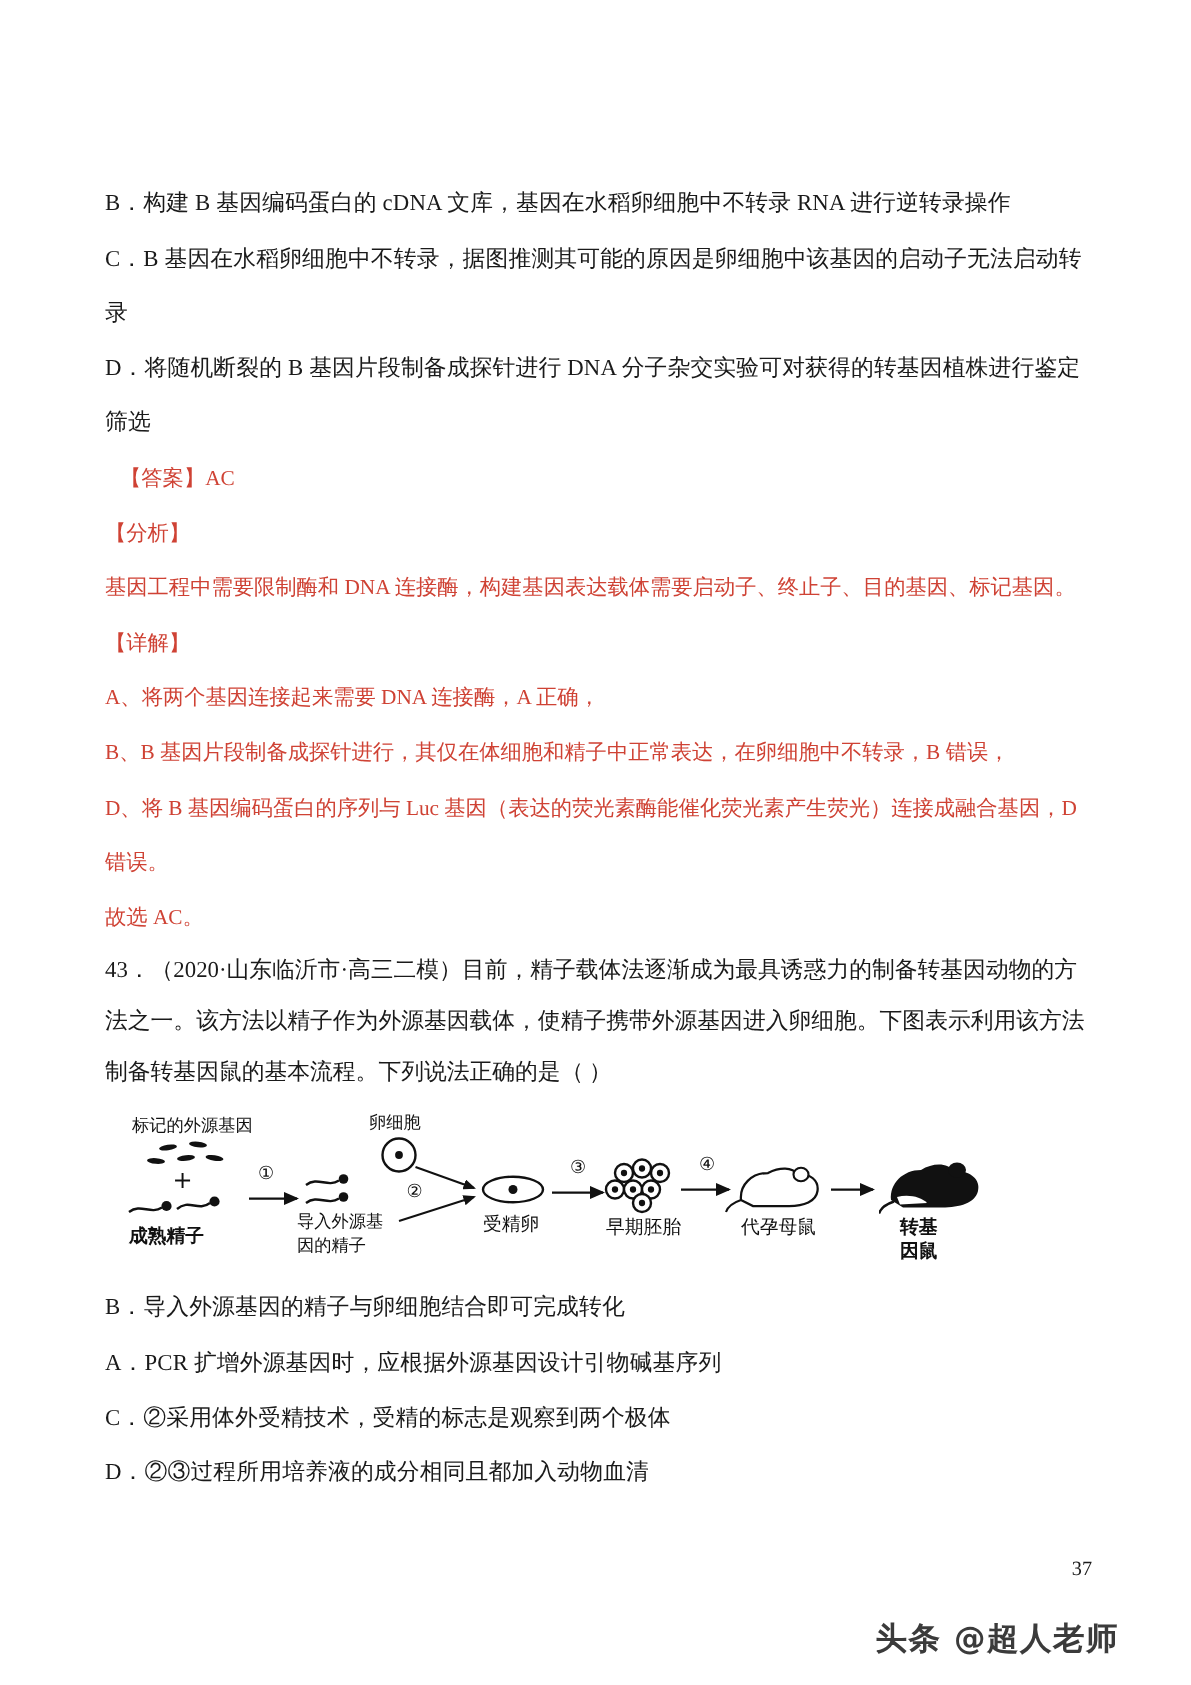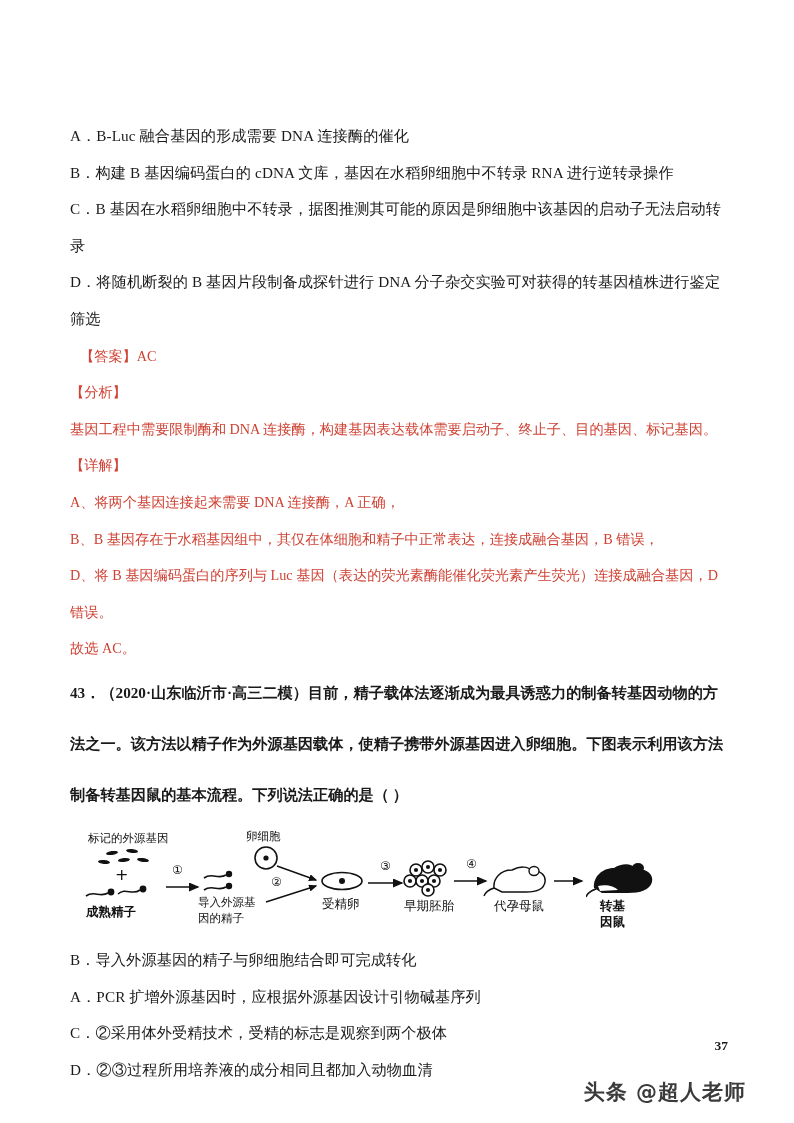--- a/index.html
+++ b/index.html
@@ -44,23 +44,22 @@
     color: #cf4234;
     font-size: 14.2px;
     line-height: 36.6px;
   }
   .red .tag {
     letter-spacing: 0;
     margin-left: 10px;
   }
   .q-block {
     font-size: 15.2px;
-    line-height: 51px;
+    line-height: 34px;
     color: #1a1a1a;
-    font-weight: bold;
   }
   .q-block p {
     margin: 0;
   }
   .red p {
     margin: 0;
   }
   .figure {
     position: relative;
     width: 660px;
@@ -68,21 +67,21 @@
     margin: 6px 0 4px 0;
   }
   .fig-svg {
     display: block;
   }
   .footer-page {
     position: absolute;
     right: 66px;
     top: 1038px;
     font-size: 13.5px;
-    font-weight: bold;
+    font-weight: normal;
     color: #1a1a1a;
     font-family: "Liberation Serif", serif;
   }
   .watermark {
     position: absolute;
     right: 48px;
     top: 1078px;
     font-size: 21px;
     font-weight: bold;
     color: #2b2b2b;
@@ -93,40 +92,37 @@
 </style>
 </head>
 <body>
 
 <div class="page">
 
   <div class="content">
 
     <div>
       <div class="line wrap">
-        <span class="opt-label">A．</span><span>B-Luc 融合基因的形成需要 DNA 连接酶的催化</span>
-      </div>
-      <div class="line wrap">
         <span class="opt-label">B．</span><span>构建 B 基因编码蛋白的 cDNA 文库，基因在水稻卵细胞中不转录 RNA 进行逆转录操作</span>
       </div>
       <div class="line wrap">
         <span class="opt-label">C．</span><span>B 基因在水稻卵细胞中不转录，据图推测其可能的原因是卵细胞中该基因的启动子无法启动转录</span>
       </div>
       <div class="line wrap">
         <span class="opt-label">D．</span><span>将随机断裂的 B 基因片段制备成探针进行 DNA 分子杂交实验可对获得的转基因植株进行鉴定筛选</span>
       </div>
     </div>
 
     <div class="red">
       <p><span class="tag">【答案】</span><span>AC</span></p>
       <p>【分析】</p>
       <p>基因工程中需要限制酶和 DNA 连接酶，构建基因表达载体需要启动子、终止子、目的基因、标记基因。</p>
       <p>【详解】</p>
       <p>A、将两个基因连接起来需要 DNA 连接酶，A 正确，</p>
-      <p>B、B 基因存在于水稻基因组中，其仅在体细胞和精子中正常表达，连接成融合基因，B 错误，</p>
+      <p>B、B 基因片段制备成探针进行，其仅在体细胞和精子中正常表达，在卵细胞中不转录，B 错误，</p>
       <p>D、将 B 基因编码蛋白的序列与 Luc 基因（表达的荧光素酶能催化荧光素产生荧光）连接成融合基因，D 错误。</p>
       <p>故选 AC。</p>
     </div>
 
     <div class="q-block">
       <p><span>43．</span><span>（2020·山东临沂市·高三二模）</span><span>目前，精子载体法逐渐成为最具诱惑力的制备转基因动物的方法之一。该方法以精子作为外源基因载体，使精子携带外源基因进入卵细胞。下图表示利用该方法制备转基因鼠的基本流程。下列说法正确的是（      ）</span></p>
     </div>
 
     <div class="figure">
       <svg class="fig-svg" width="520" height="112" viewBox="0 0 520 112" xmlns="http://www.w3.org/2000/svg">

